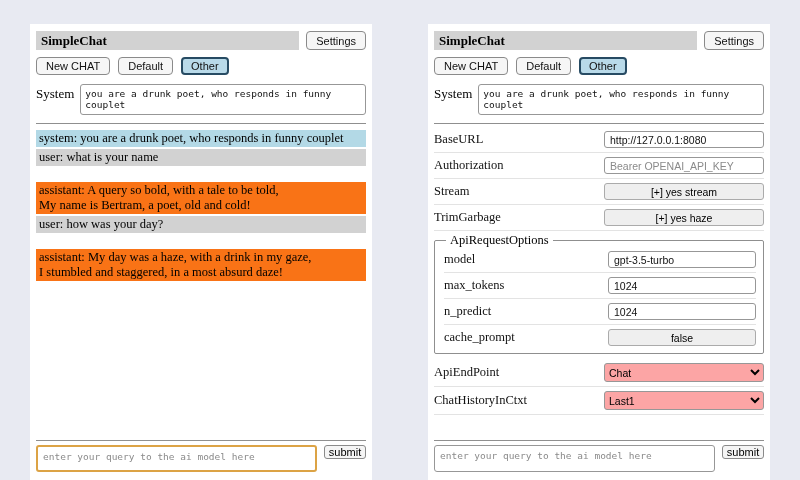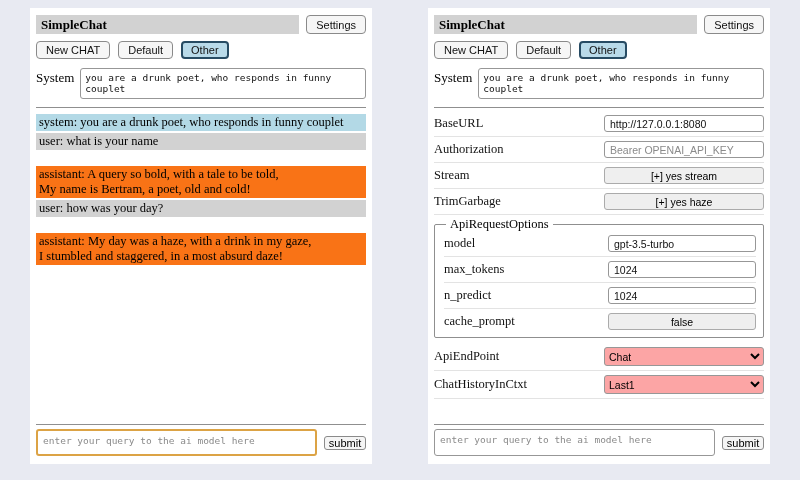--- a/index.html
+++ b/index.html
@@ -5,21 +5,21 @@
   * { box-sizing: border-box; margin: 0; padding: 0; }
   html, body { width: 800px; height: 480px; }
   body {
     background: #e8eaf2;
     font-family: "Liberation Serif", serif;
     position: relative;
     overflow: hidden;
   }
   .panel {
     position: absolute;
-    top: 8px;
+    top: 24px;
     width: 342px;
     height: 456px;
     background: #ffffff;
     padding: 7px 6px 8px 6px;
     display: flex;
     flex-direction: column;
   }
   #panel-left  { left: 30px; }
   #panel-right { left: 428px; }
 
@@ -74,21 +74,21 @@
     line-height: 15px;
     padding: 1px 3px;
     margin-bottom: 2px;
     white-space: pre-line;
   }
   .msg.system    { background: #b3d9e6; }
   .msg.user      { background: #d2d2d2; }
   .msg.assistant { background: #f97316; margin-top: 16px; }
 
   
-  .query-row { display: flex; gap: 7px; align-items: center; }
+  .query-row { display: flex; gap: 7px; align-items: flex-start; }
   .query-textarea {
     flex: 1;
     height: 27px;
     resize: none;
     font-family: "DejaVu Sans Mono", monospace;
     font-size: 9.5px;
     padding: 4px 5px;
     border: 1px solid #979797;
     border-radius: 3px;
     outline: none;

